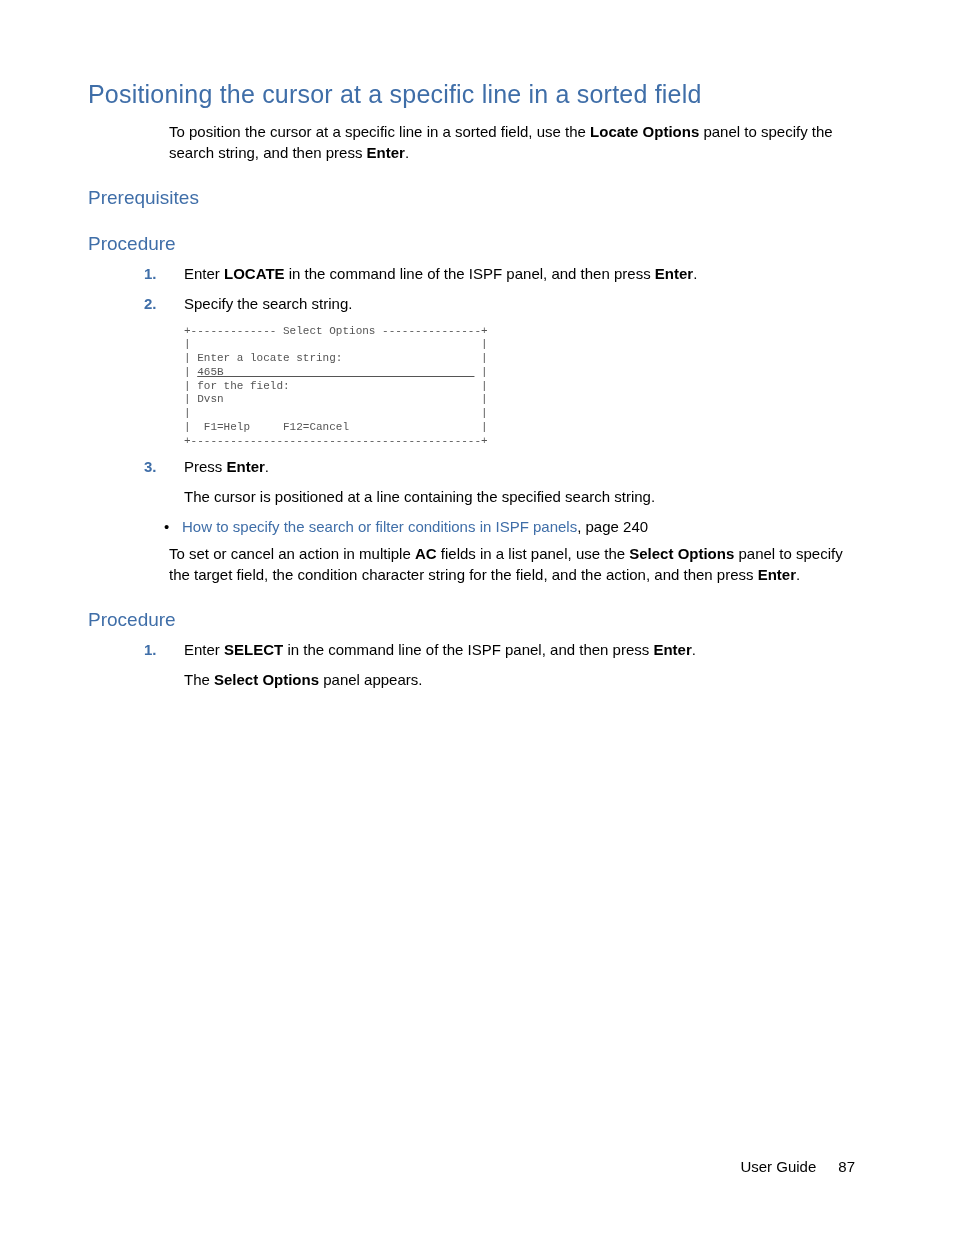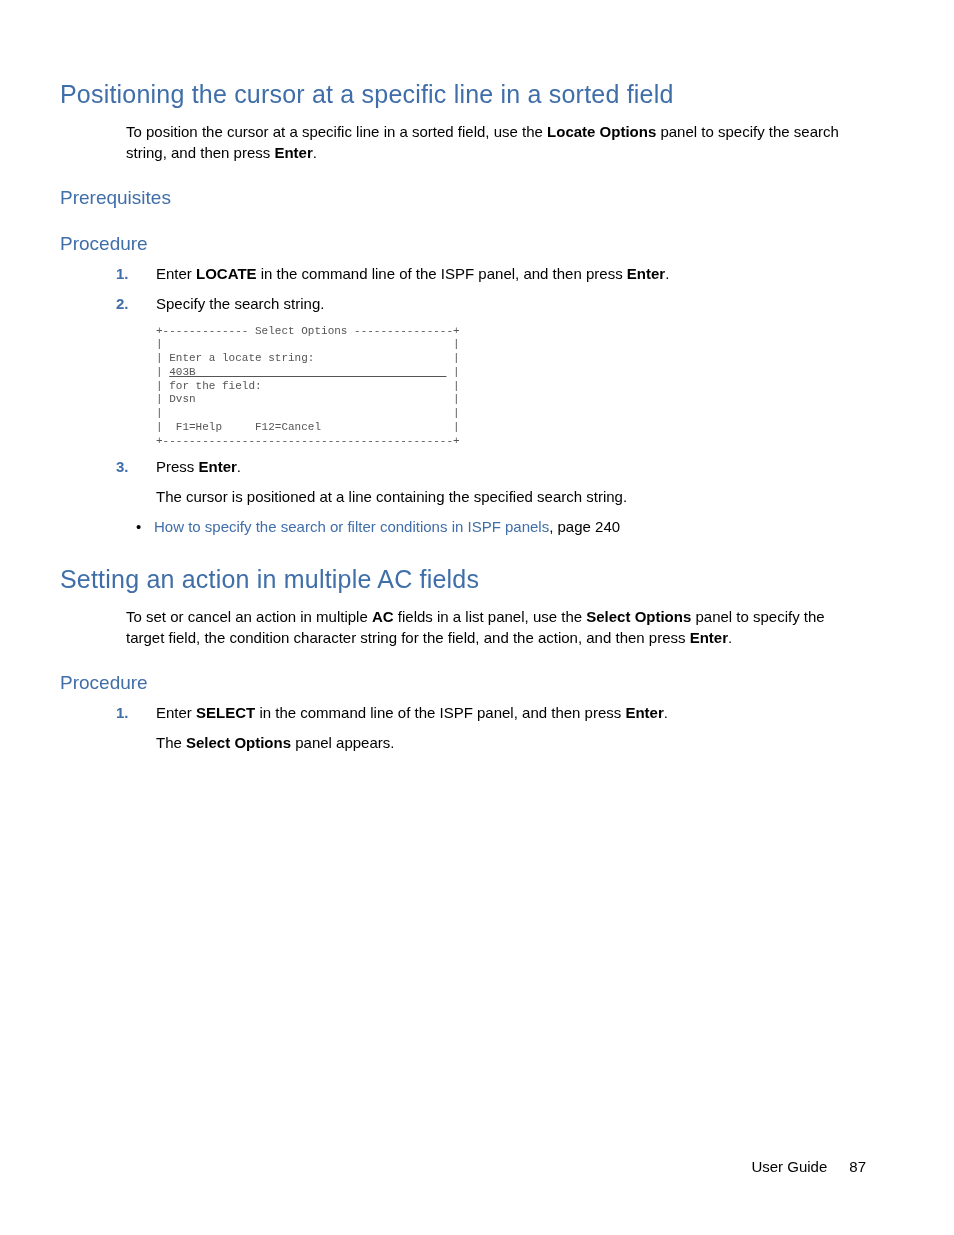--- a/index.html
+++ b/index.html
@@ -7,21 +7,21 @@
     padding: 0;
     font-family: Arial, Helvetica, sans-serif;
     background: #fff;
     color: #000;
   }
   .page {
     width: 954px;
     height: 1235px;
     position: relative;
     box-sizing: border-box;
-    padding: 80px 88px 0 60px;
+    padding: 80px 88px 0 88px;
   }
   h1 {
     font-weight: 300;
     font-size: 25px;
     color: #3f6ea8;
     margin: 0 0 12px 0;
     font-family: "Segoe UI Light", "Arial Narrow", Arial, sans-serif;
     letter-spacing: 0.2px;
   }
   h2 {
@@ -30,21 +30,21 @@
     color: #3f6ea8;
     margin: 24px 0 8px 0;
     font-family: "Segoe UI Light", "Arial Narrow", Arial, sans-serif;
   }
   .body-indent {
     margin-left: 66px;
     font-size: 15px;
     line-height: 1.4;
   }
   .body-indent p {
-    margin: 6px 0;
+    margin: 6px 15px;
   }
   ul.bullets {
     list-style: none;
     padding: 0;
     margin: 6px 0 6px 66px;
   }
   ul.bullets > li {
     font-size: 15px;
     line-height: 1.4;
     padding-left: 28px;
@@ -91,21 +91,21 @@
   }
   .code-block .u { text-decoration: underline; }
   a.link {
     color: #3f6ea8;
     text-decoration: none;
   }
   .b { font-weight: bold; }
   .footer {
     position: absolute;
     bottom: 60px;
-    right: 88px;
+    right: 99px;
     font-size: 15px;
   }
   .footer .pn { margin-left: 22px; }
 </style>
 </head>
 <body>
 
 <div class="page">
 
   <h1>Positioning the cursor at a specific line in a sorted field</h1>
@@ -123,41 +123,40 @@
     <li>
       <span class="num">1.</span>
       <span>Enter </span><span class="b">LOCATE</span><span> in the command line of the ISPF panel, and then press </span><span class="b">Enter</span><span>.</span>
     </li>
     <li>
       <span class="num">2.</span>
       <span>Specify the search string.</span>
       <div class="code-block"><span>+------------- Select Options ---------------+</span>
 <span>|                                            |</span>
 <span>| Enter a locate string:                     |</span>
-<span>| </span><span class="u">403B                                      </span><span> |</span>
+<span>| </span><span class="u">465B                                      </span><span> |</span>
 <span>| for the field:                             |</span>
 <span>| Dvsn                                       |</span>
 <span>|                                            |</span>
 <span>|  F1=Help     F12=Cancel                    |</span>
 <span>+--------------------------------------------+</span></div>
     </li>
     <li>
       <span class="num">3.</span>
       <span>Press </span><span class="b">Enter</span><span>.</span>
       <p>The cursor is positioned at a line containing the specified search string.</p>
     </li>
   </ol>
 
   <ul class="bullets">
     <li>
       <a href="#" class="link">How to specify the search or filter conditions in ISPF panels</a><span>, page 240</span>
     </li>
   </ul>
 
-  <h1 style="margin-top:28px">Setting an action in multiple AC fields</h1>
 
   <div class="body-indent">
     <p>
       <span>To set or cancel an action in multiple </span><span class="b">AC</span><span> fields in a list panel, use the </span><span class="b">Select Options</span><span> panel to specify the target field, the condition character string for the field, and the action, and then press </span><span class="b">Enter</span><span>.</span>
     </p>
   </div>
 
   <h2>Procedure</h2>
   <ol class="steps">
     <li>

